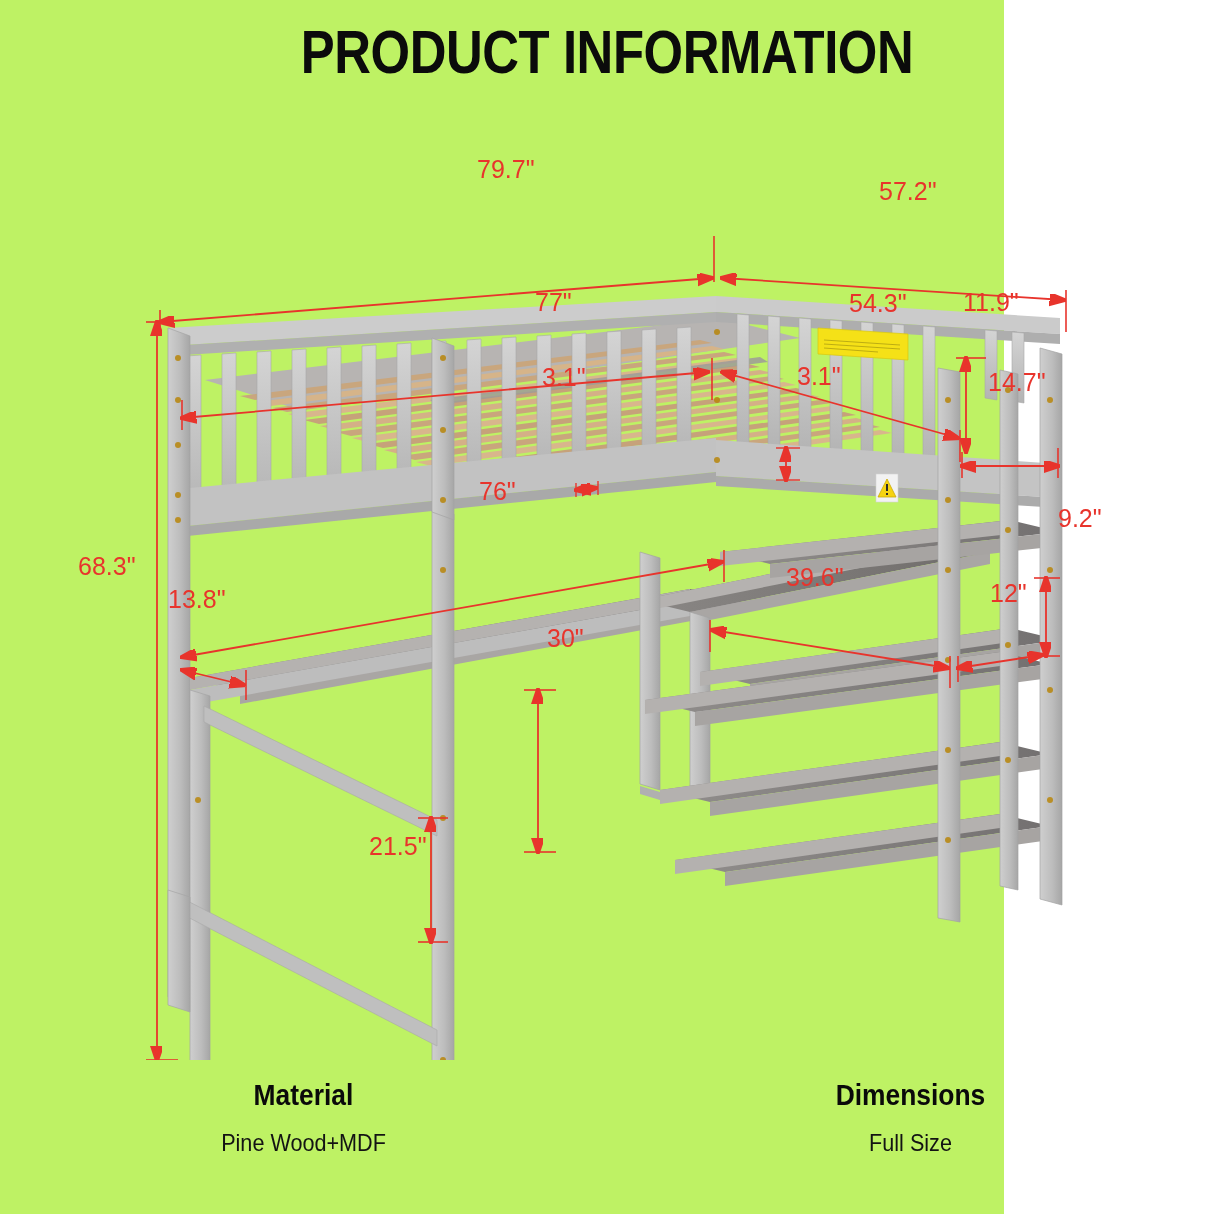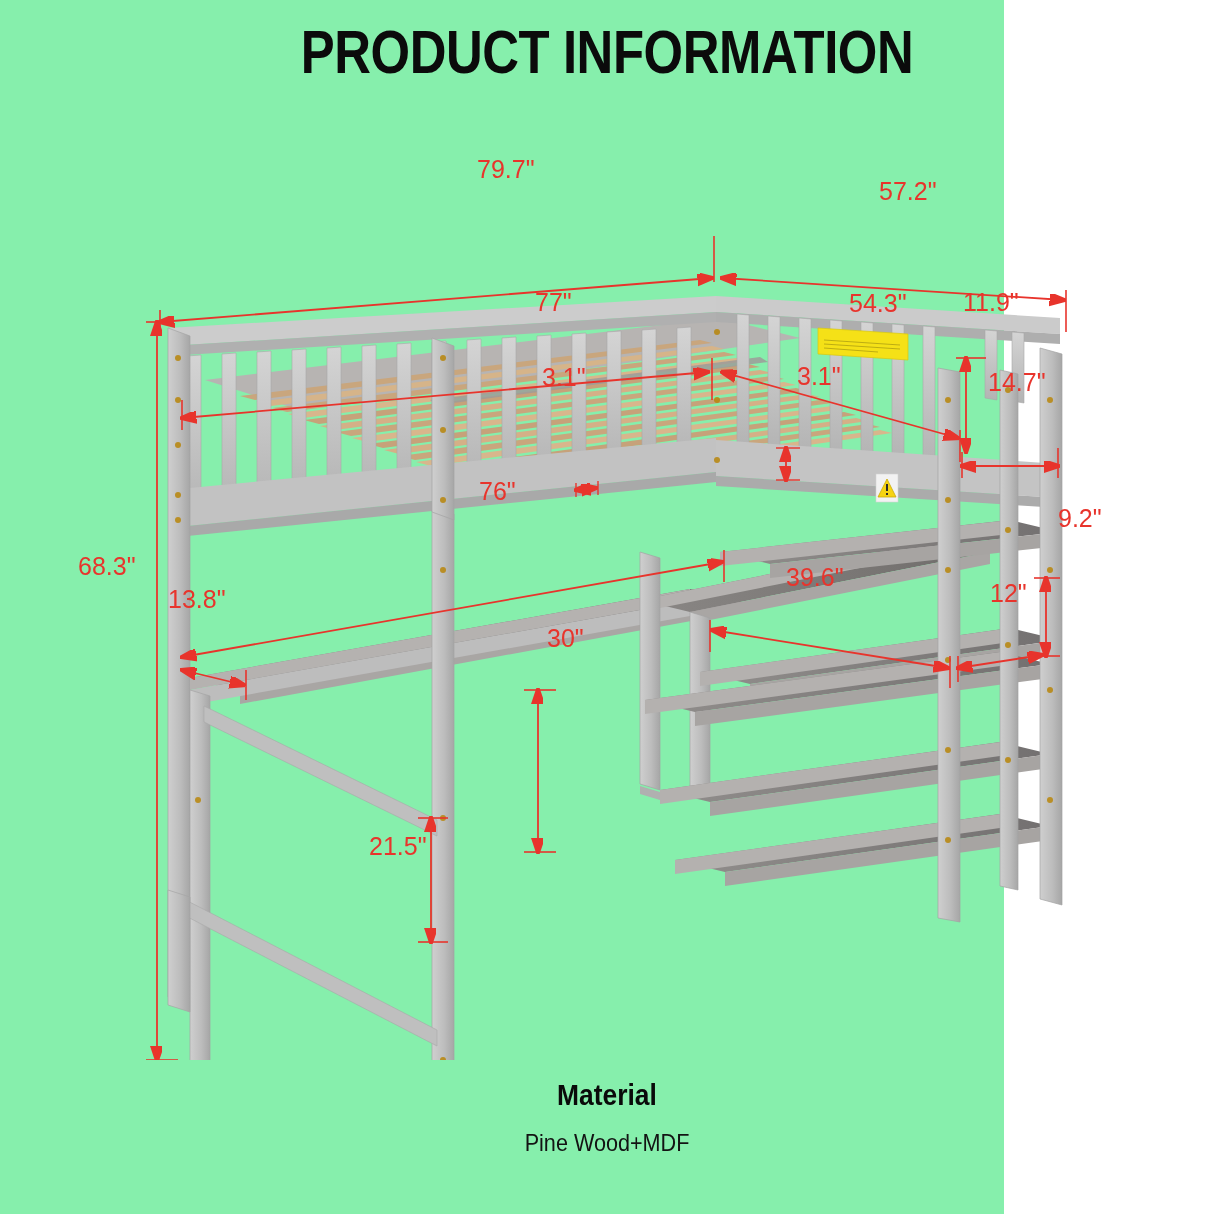--- a/index.html
+++ b/index.html
@@ -2,21 +2,21 @@
 <html><head>
 <meta charset="utf-8">
 <style>
   * { box-sizing: border-box; margin: 0; padding: 0; }
   html, body {
     width: 1214px; height: 1214px;
     background: #ffffff;
     font-family: "Liberation Sans", sans-serif;
     overflow: hidden;
   }
-  #page { position: relative; width: 1004px; height: 1214px; background: #86efac; }
+  #page { position: relative; width: 1004px; height: 1214px; background: #bef264; }
 
   
   .title {
     position: absolute; top: 16px; left: 0; width: 1214px;
     text-align: center;
     font-family: "Liberation Sans", sans-serif;
     font-weight: bold;
     font-size: 62px;
     letter-spacing: -0.5px;
     color: #0b0b0b;
@@ -366,15 +366,19 @@
     <div class="dim" style="left:990px; top:479px;">12"</div>
     <div class="dim" style="left:547px; top:524px;">30"</div>
     <div class="dim" style="left:369px; top:732px;">21.5"</div>
   </div>
 
   <div class="specs">
     <div class="spec-col">
       <div class="spec-head">Material</div>
       <div class="spec-val">Pine Wood+MDF</div>
     </div>
+    <div class="spec-col">
+      <div class="spec-head">Dimensions</div>
+      <div class="spec-val">Full Size</div>
+    </div>
   </div>
 
 </div>
 
 </body></html>

